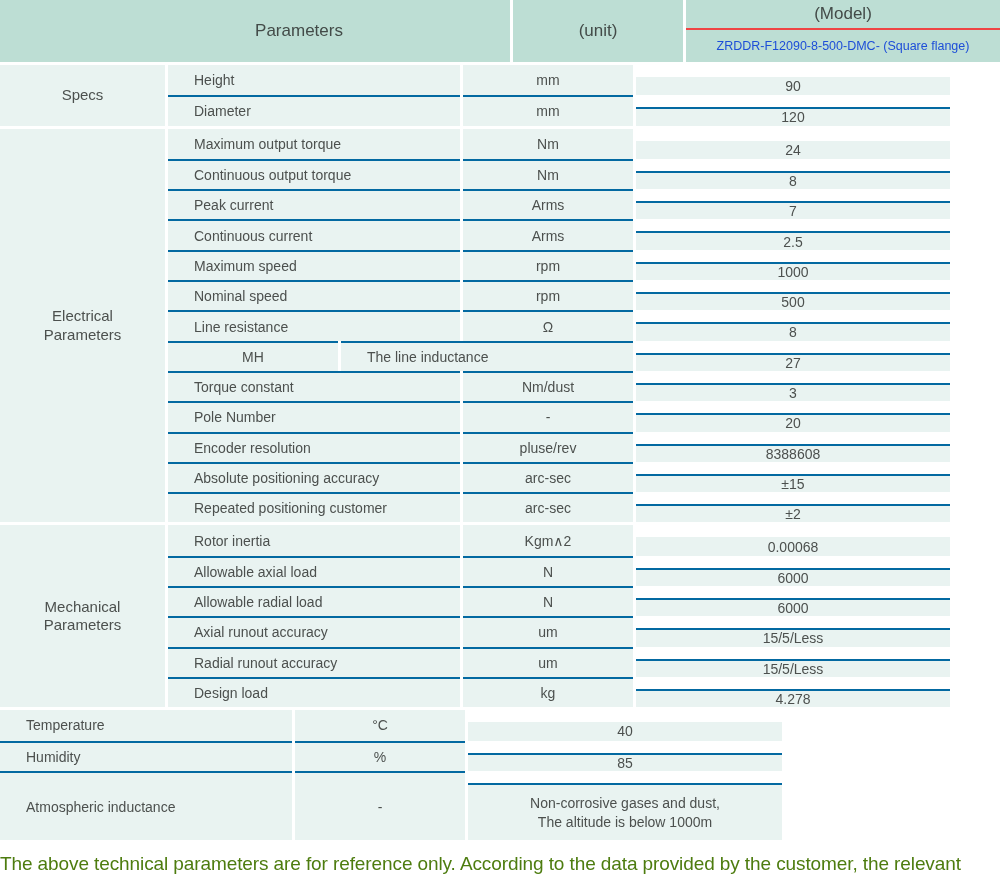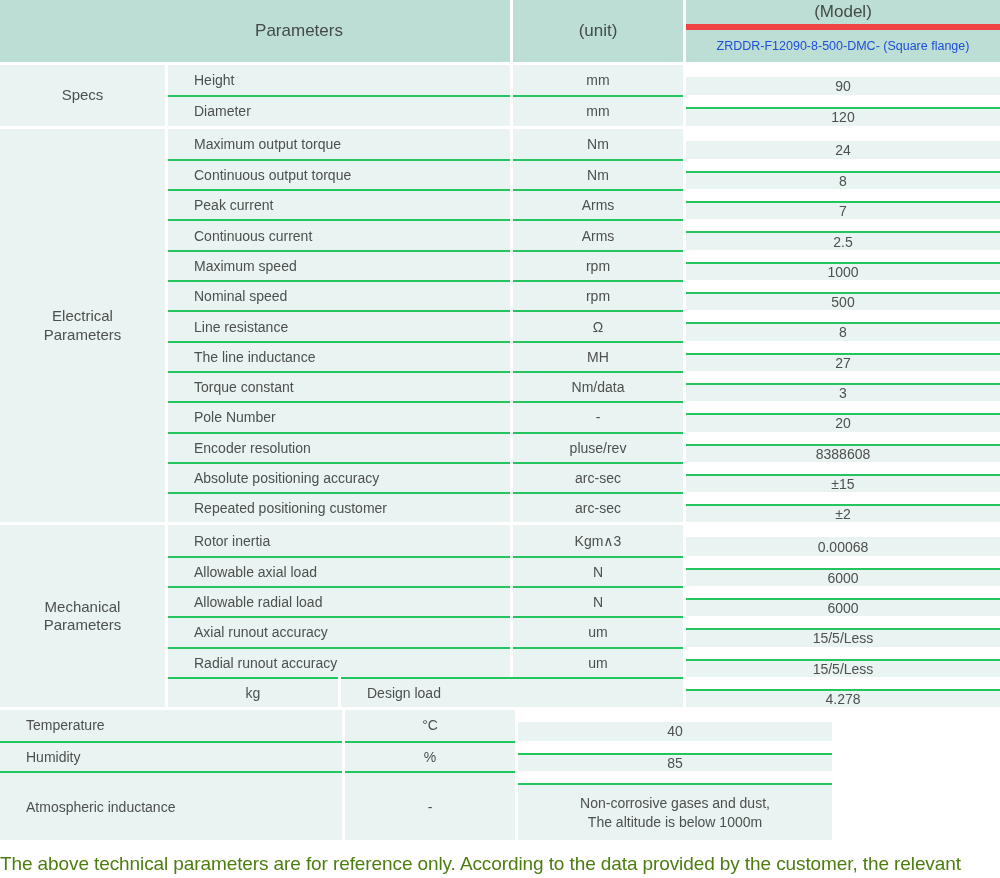--- a/index.html
+++ b/index.html
@@ -13,36 +13,36 @@
   .spec-table { width:1000px; }
 
   
   .thead { display:flex; gap:3px; height:62px; margin-bottom:3px; }
   .th { background:#bdded4; display:flex; align-items:center; justify-content:center;
         font-size:17px; color:#434b48; }
   .th-params { width:510px; padding-left:88px; }
   .th-unit   { width:170px; }
   .th-model  { width:314px; display:flex; flex-direction:column; align-items:stretch; justify-content:flex-start; padding:0; }
   .th-model-top { height:30px; display:flex; align-items:center; justify-content:center;
-                  border-bottom:6px solid #ef4444; }
+                  border-bottom:2px solid #ef4444; }
   .th-model-bottom { flex:1; display:flex; align-items:center; justify-content:center;
                      font-size:12.5px; color:#1d4ed8; }
 
   
   .section { display:flex; gap:3px; margin-bottom:3px; }
   .section:last-child { margin-bottom:0; }
   .section-label { width:165px; background:#e9f3f1; display:flex; align-items:center;
                    justify-content:center; text-align:center; font-size:15px;
                    white-space:pre-line; line-height:1.25; }
   .rows { flex:1; display:flex; flex-direction:column; }
   .row { display:flex; gap:3px; height:30.3px; }
   .row.tall { height:69.4px; }
   .cell { background:#e9f3f1; display:flex; align-items:center; font-size:14px; }
-  .row + .row .cell { border-top:2px solid #22c55e; }
-  .cell.param { width:342px; padding-left:26px; }
+  .row + .row .cell { border-top:2px solid #0369a1; }
+  .cell.param { width:292px; padding-left:26px; }
   .cell.unit  { width:170px; justify-content:center; }
   .cell.value { width:314px; justify-content:center; text-align:center;
                 white-space:pre-line; line-height:1.3;margin-top:12px; }
 
   
   .footer-note { margin-top:13px; font-size:19px; color:#4d7c0f; letter-spacing:-0.1px; }
 </style>
 </head>
 <body>
 
@@ -106,27 +106,27 @@
         <div class="cell param">Nominal speed</div>
         <div class="cell unit">rpm</div>
         <div class="cell value">500</div>
       </div>
       <div class="row">
         <div class="cell param">Line resistance</div>
         <div class="cell unit">Ω</div>
         <div class="cell value">8</div>
       </div>
       <div class="row">
+        <div class="cell unit">MH</div>
         <div class="cell param">The line inductance</div>
-        <div class="cell unit">MH</div>
         <div class="cell value">27</div>
       </div>
       <div class="row">
         <div class="cell param">Torque constant</div>
-        <div class="cell unit">Nm/data</div>
+        <div class="cell unit">Nm/dust</div>
         <div class="cell value">3</div>
       </div>
       <div class="row">
         <div class="cell param">Pole Number</div>
         <div class="cell unit">-</div>
         <div class="cell value">20</div>
       </div>
       <div class="row">
         <div class="cell param">Encoder resolution</div>
         <div class="cell unit">pluse/rev</div>
@@ -144,21 +144,21 @@
       </div>
     </div>
   </div>
 
   <div class="section">
     <div class="section-label">Mechanical
 Parameters</div>
     <div class="rows">
       <div class="row">
         <div class="cell param">Rotor inertia</div>
-        <div class="cell unit">Kgm∧3</div>
+        <div class="cell unit">Kgm∧2</div>
         <div class="cell value">0.00068</div>
       </div>
       <div class="row">
         <div class="cell param">Allowable axial load</div>
         <div class="cell unit">N</div>
         <div class="cell value">6000</div>
       </div>
       <div class="row">
         <div class="cell param">Allowable radial load</div>
         <div class="cell unit">N</div>
@@ -168,22 +168,22 @@
         <div class="cell param">Axial runout accuracy</div>
         <div class="cell unit">um</div>
         <div class="cell value">15/5/Less</div>
       </div>
       <div class="row">
         <div class="cell param">Radial runout accuracy</div>
         <div class="cell unit">um</div>
         <div class="cell value">15/5/Less</div>
       </div>
       <div class="row">
+        <div class="cell param">Design load</div>
         <div class="cell unit">kg</div>
-        <div class="cell param">Design load</div>
         <div class="cell value">4.278</div>
       </div>
     </div>
   </div>
 
   <div class="section">
     <div class="rows">
       <div class="row">
         <div class="cell param">Temperature</div>
         <div class="cell unit">°C</div>

